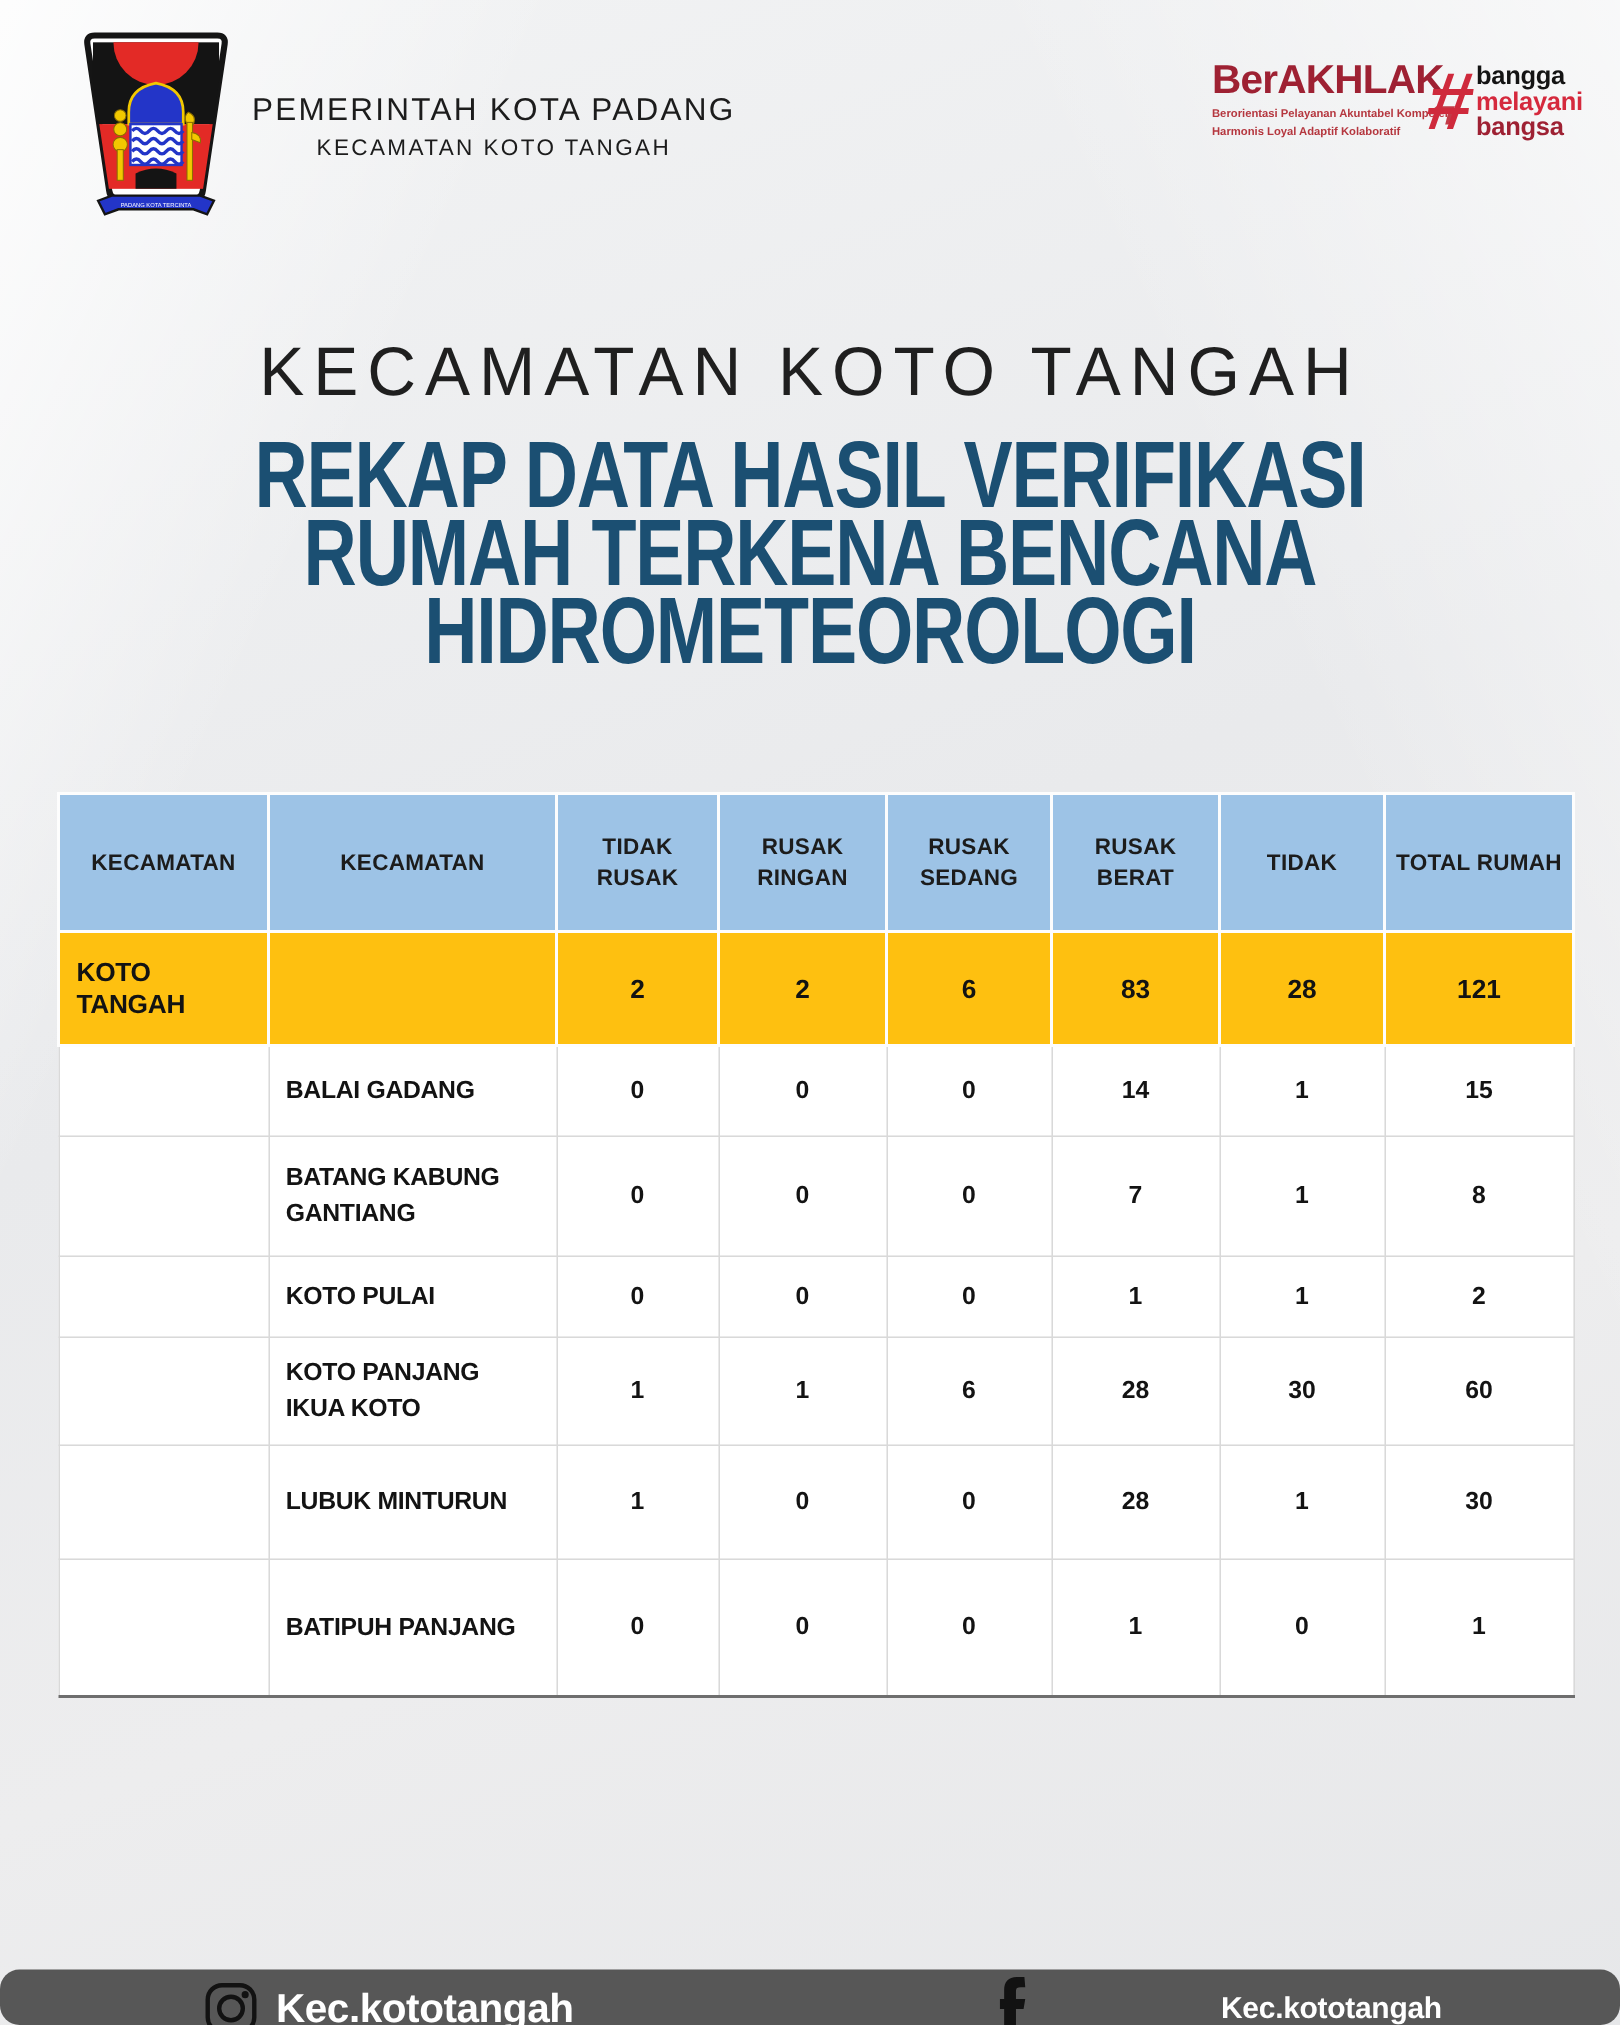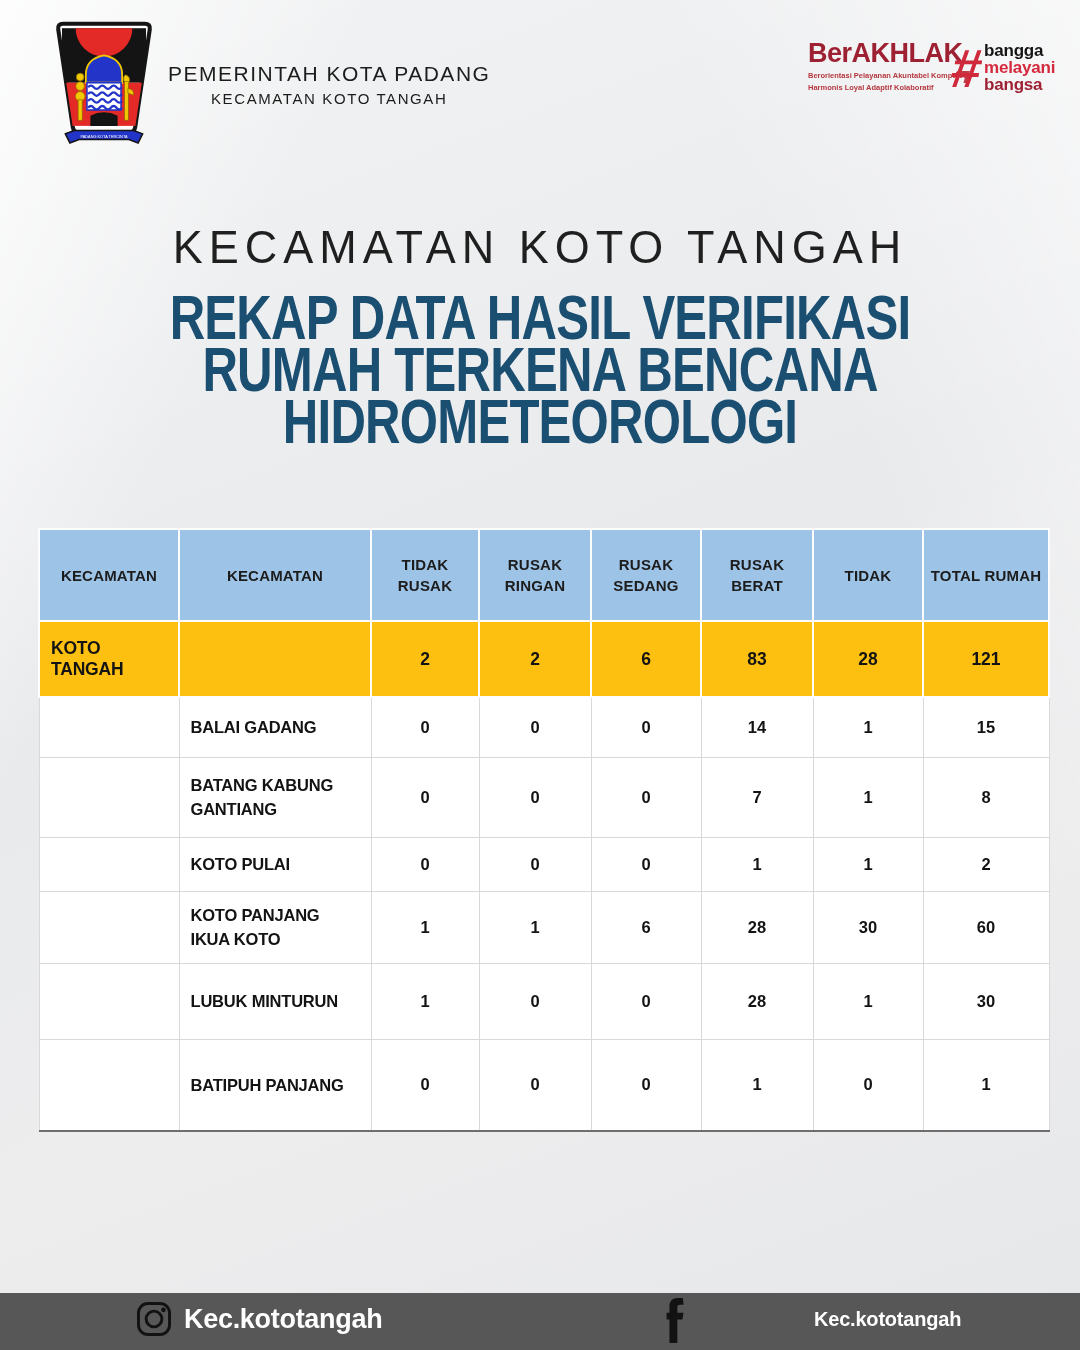--- a/index.html
+++ b/index.html
@@ -43,21 +43,21 @@
     background:#9dc3e6;border:2.5px solid #fdfdfd;
     font-size:15px;font-weight:700;color:#1c1c1c;letter-spacing:.2px;
     white-space:pre-line;text-align:center;vertical-align:middle;line-height:21px;}
   .data-table td{background:#fff;border:1px solid #d9d9d9;vertical-align:middle;color:#131313;}
   .data-table tr.summary td{background:#fec010;border:2.5px solid #fdfdfd;font-size:17.5px;font-weight:700;}
   td.kec{ text-align:left;padding-left:11px;font-weight:700;letter-spacing:-.2px;}
   td.kel{ text-align:left;padding-left:11px;font-size:16.5px;font-weight:700;letter-spacing:-.2px;
     white-space:pre-line;line-height:24px;}
   td.num{ text-align:center;font-size:16.5px;font-weight:700;}
   
-  .footer{position:absolute;left:0;bottom:0;width:1080px;height:57px;background:#575757;}
+  .footer{position:absolute;left:0;bottom:0;width:1080px;height:37px;background:#575757;border-radius:13px;}
   .ig-group{position:absolute;left:136px;top:8px;display:flex;align-items:center;}
   .ig-label{color:#fff;font-size:27px;font-weight:700;margin-left:12px;letter-spacing:-.3px;}
   .fb-icon{position:absolute;left:666px;top:5px;}
   .fb-label{position:absolute;left:814px;top:15px;color:#fff;font-size:20px;font-weight:700;letter-spacing:-.2px;}
 </style>
 </head>
 <body>
 
 <div class="page">
 

